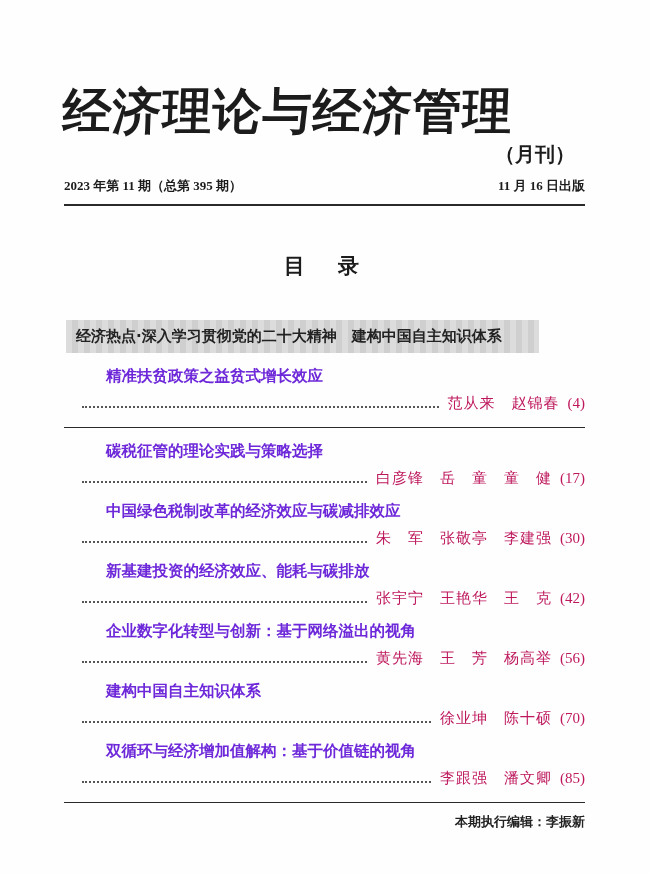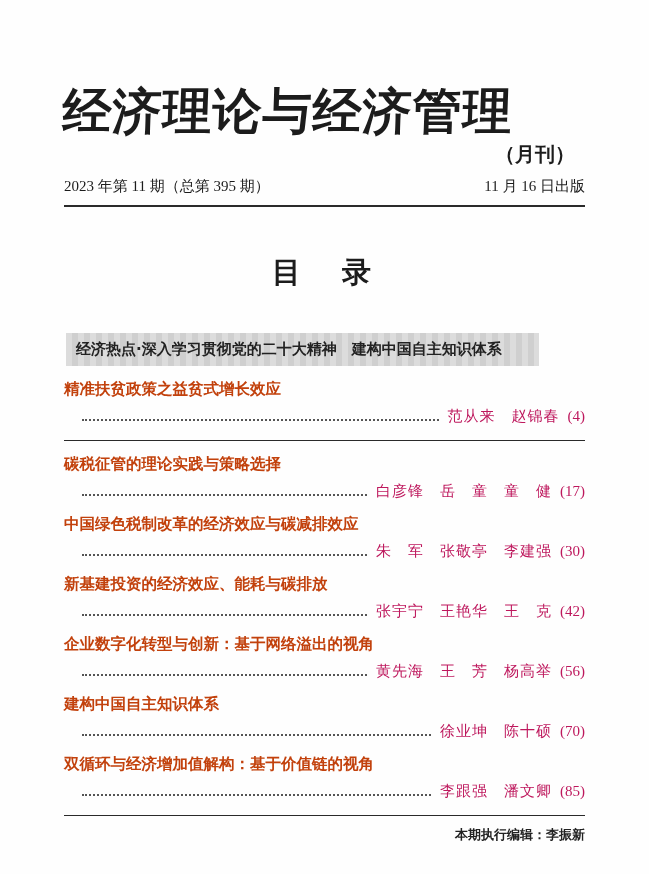--- a/index.html
+++ b/index.html
@@ -30,36 +30,36 @@
     text-align: right;
     font-size: 20px;
     font-weight: 700;
     margin-top: 4px;
     padding-right: 10px;
   }
   .issue-row {
     display: flex;
     justify-content: space-between;
     align-items: baseline;
-    font-size: 15px;
-    font-weight: 400;
+    font-size: 13px;
+    font-weight: 700;
     margin-top: 9px;
     padding-bottom: 9px;
   }
   .rule {
     border: none;
     border-top: 2px solid #2a2a2a;
     height: 0;
     margin: 0;
   }
   .rule-thin { border-top-width: 1.5px; }
   
   .toc-heading {
     text-align: center;
-    font-size: 29px;
+    font-size: 21px;
     font-weight: 700;
     margin-top: 46px;
     letter-spacing: 6px;
     font-family: "DejaVu Sans", "Liberation Sans", sans-serif;
   }
   
   .section-bar {
     margin-top: 40px;
     margin-left: 2px;
     margin-right: 46px;
@@ -75,21 +75,22 @@
     color: #222;
     font-family: "DejaVu Sans", "Liberation Sans", sans-serif;
   }
   
   .entry { margin-top: 13px; }
   .entry-title {
     font-size: 15.5px;
     font-weight: 700;
     white-space: pre;
     font-family: "DejaVu Sans", "Liberation Sans", sans-serif;
-    color: #c2410c;
+    color: #6d28d9;
+    margin-left: 42px;
   }
   .author-line {
     display: flex;
     align-items: baseline;
     margin-top: 7px;
     padding-left: 18px;
     font-size: 15px;
     color: #be185d;
   }
   .dots {

